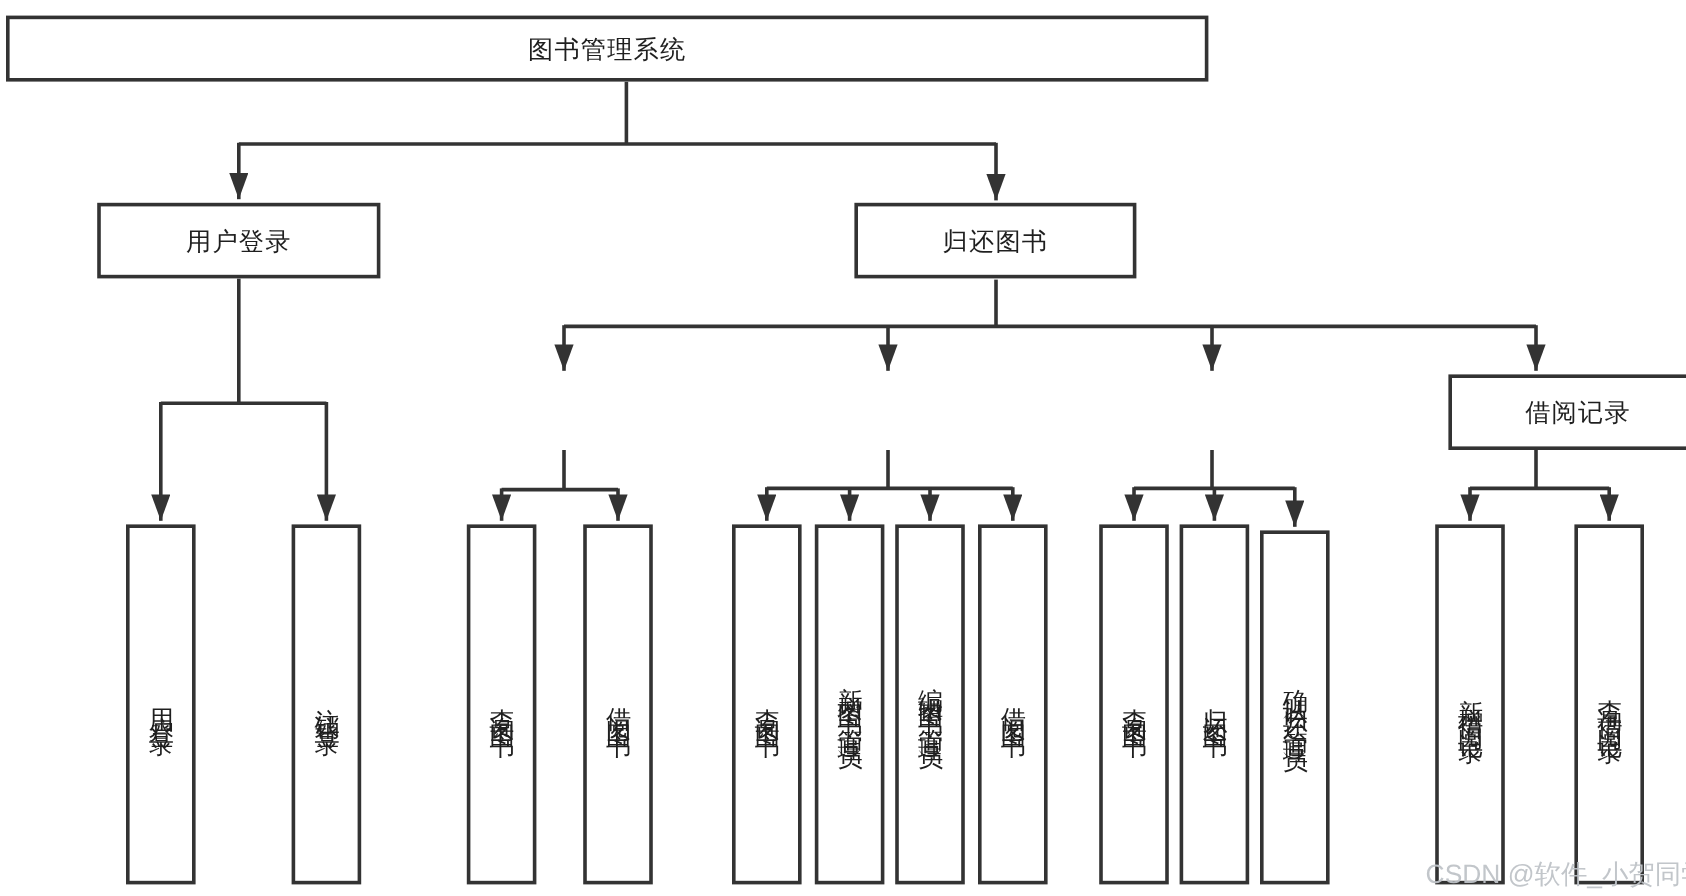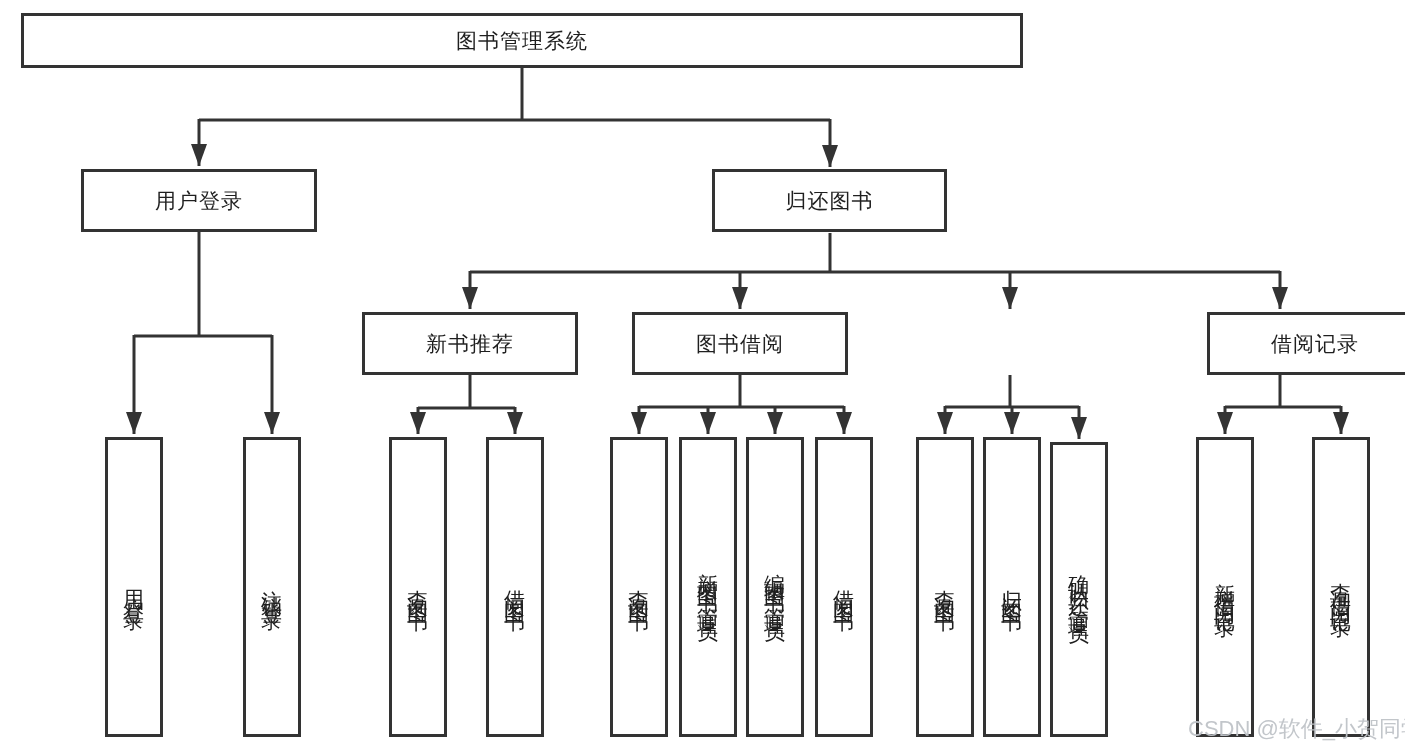--- a/index.html
+++ b/index.html
@@ -75,37 +75,31 @@
       <path d="M1012,406 L1012,434" marker-end="url(#arrow)"></path>
       <path d="M1079,406 L1079,439" marker-end="url(#arrow)"></path>
 
       <path d="M1280,375 L1280,407"></path>
       <path d="M1225,407 L1341,407"></path>
       <path d="M1225,406 L1225,434" marker-end="url(#arrow)"></path>
       <path d="M1341,406 L1341,434" marker-end="url(#arrow)"></path>
     </g>
   </svg>
 
-  <div class="hnode" style="left:21px;top:13px;width:1002px;height:55px;">
+  <div class="hnode" style="left:5px;top:13px;width:1002px;height:55px;">
     <span>图书管理系统</span>
   </div>
 
   <div class="hnode" style="left:81px;top:169px;width:236px;height:63px;">
     <span>用户登录</span>
   </div>
   <div class="hnode" style="left:712px;top:169px;width:235px;height:63px;">
     <span>归还图书</span>
   </div>
 
-  <div class="hnode" style="left:362px;top:312px;width:216px;height:63px;">
-    <span>新书推荐</span>
-  </div>
-  <div class="hnode" style="left:632px;top:312px;width:216px;height:63px;">
-    <span>图书借阅</span>
-  </div>
   <div class="hnode" style="left:1172px;top:312px;width:216px;height:63px;margin-left:35px;">
     <span>借阅记录</span>
   </div>
 
   <div class="vnode" style="left:105px;">
     <span class="vlabel">用户登录</span>
   </div>
   <div class="vnode" style="left:243px;">
     <span class="vlabel">注销登录</span>
   </div>

